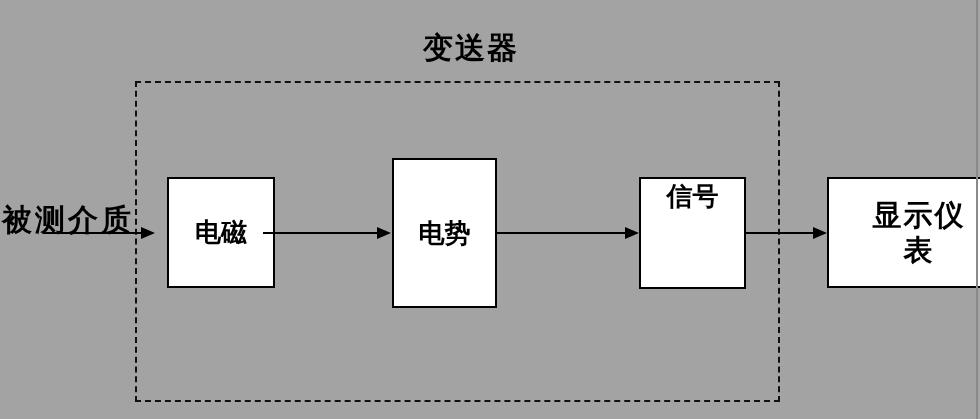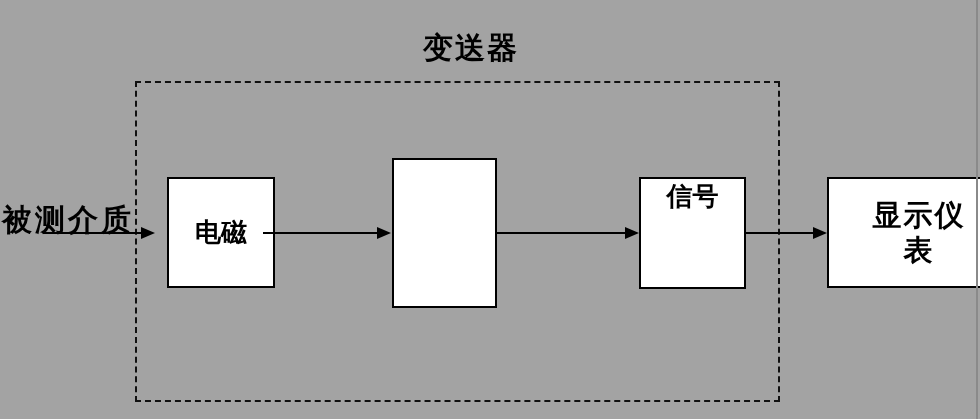--- a/index.html
+++ b/index.html
@@ -105,20 +105,21 @@
 
   <div class="arrow" style="left: 43px; width: 98px;"></div>
 
   <div class="block block-induction">
     <span>电磁</span>
   </div>
 
   <div class="arrow" style="left: 263px; width: 114px;"></div>
 
   <div class="block block-conversion">
+    <span>电势</span>
   </div>
 
   <div class="arrow" style="left: 497px; width: 128px;"></div>
 
   <div class="block block-amplification">
     <span>信号</span>
   </div>
 
   <div class="arrow" style="left: 746px; width: 67px;"></div>
 

